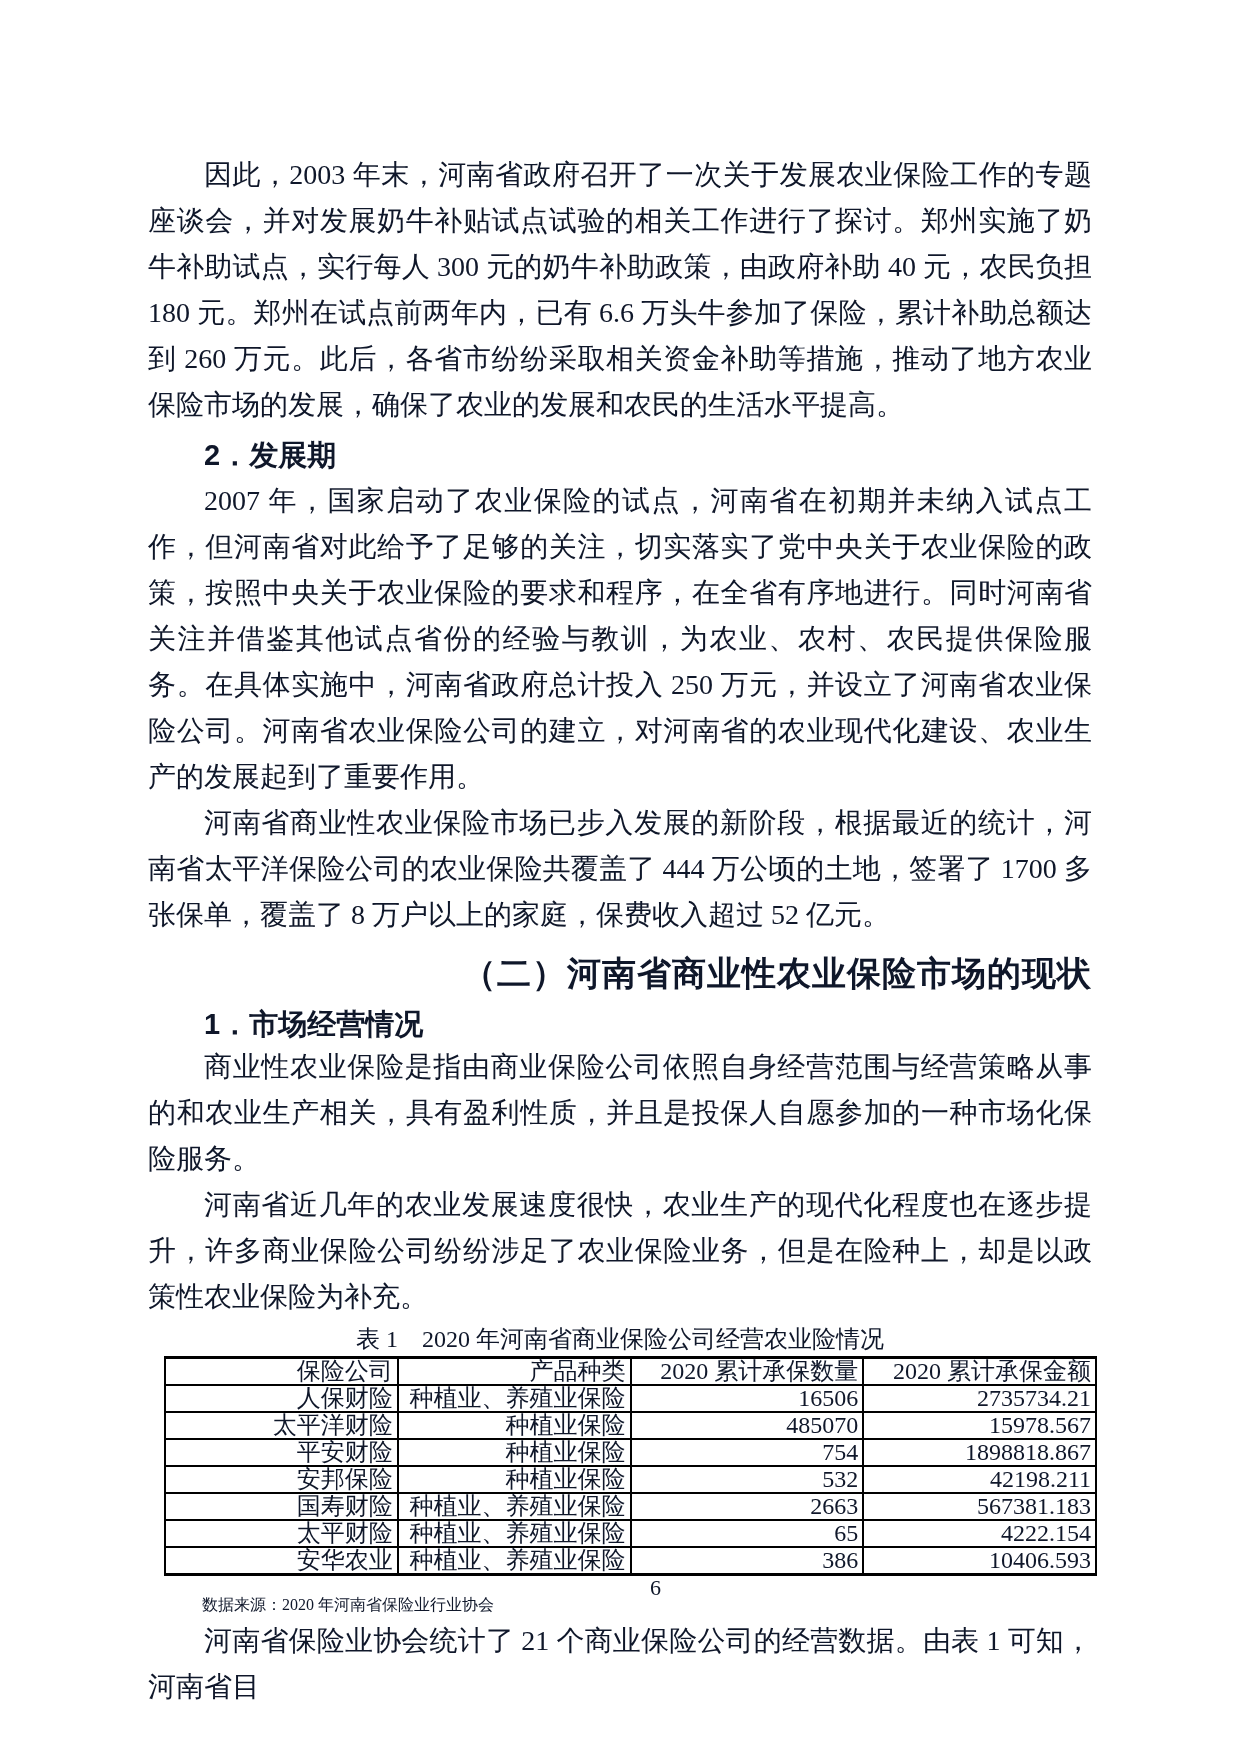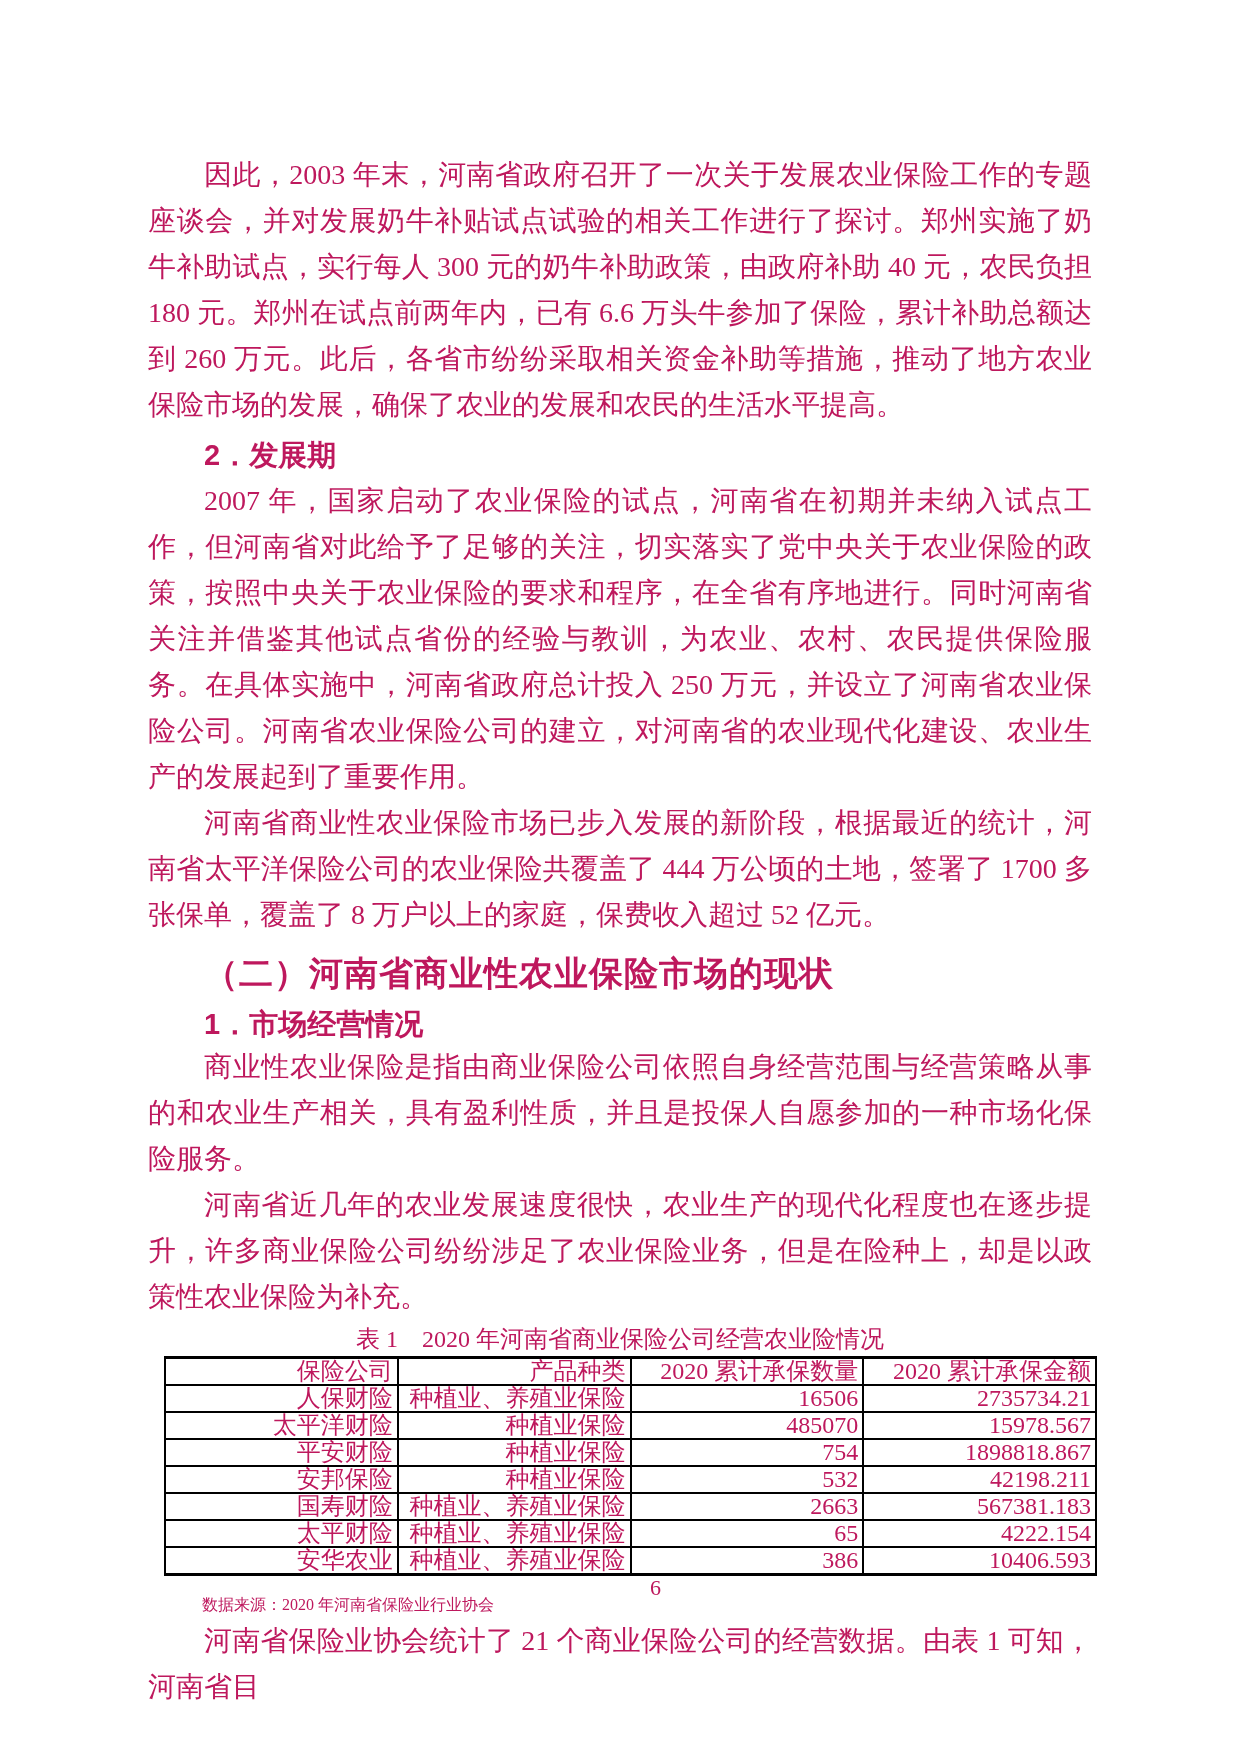--- a/index.html
+++ b/index.html
@@ -5,21 +5,21 @@
   html, body {
     margin: 0;
     padding: 0;
     background: #ffffff;
   }
   .page {
     position: relative;
     width: 1240px;
     height: 1754px;
     background: #ffffff;
-    color: #be185d;
+    color: #0f172a;
     font-family: "Liberation Serif", "DejaVu Serif", serif;
     overflow: hidden;
     box-sizing: border-box;
   }
   .content {
     position: absolute;
     top: 152px;
     left: 148px;
     width: 944px;
   }
@@ -38,20 +38,21 @@
     font-size: 29px;
     line-height: 46px;
   }
   .h-section {
     font-family: "Liberation Sans", "DejaVu Sans", sans-serif;
     font-weight: bold;
     margin: 14px 0 10px 56px;
     font-size: 34px;
     line-height: 42px;
     letter-spacing: 1px;
+    text-align: right;
   }
   .h-sub {
     font-family: Liberation Sans, sans-serif;
     font-weight: bold;
     margin: 0 0 0 56px;
     font-size: 29px;
     line-height: 40px;
   }
   .table-caption {
     margin: 2px 0 0 0;

